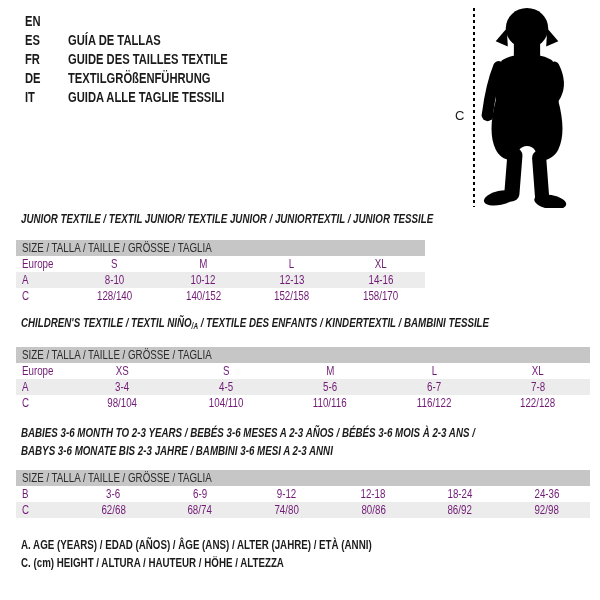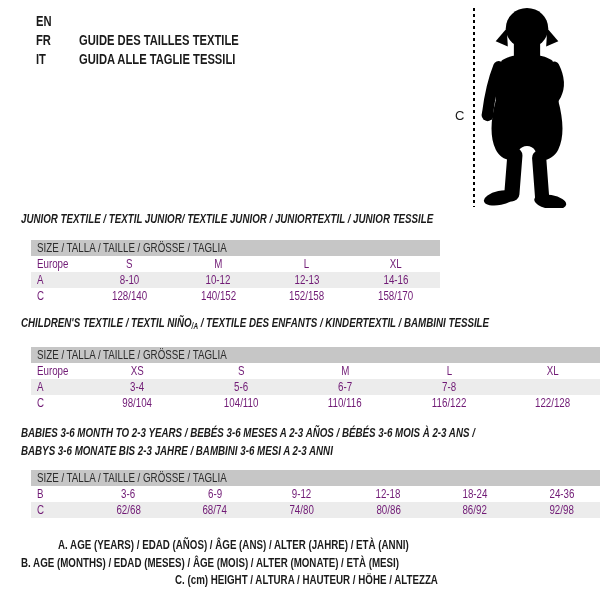--- a/index.html
+++ b/index.html
@@ -8,61 +8,69 @@
     font-family:"Liberation Sans",sans-serif;color:#1a1a1a;overflow:hidden;
   }
   .abs{position:absolute;}
 
   
   .cond-b{display:inline-block;transform:scaleX(.75);transform-origin:0 50%;font-weight:bold;white-space:nowrap;}
   .cond-r-l{display:inline-block;transform:scaleX(.78);transform-origin:0 50%;white-space:nowrap;}
   .cond-r-c{display:inline-block;transform:scaleX(.78);transform-origin:50% 50%;white-space:nowrap;}
 
   
-  .lang-block{left:36px;top:11px;}
+  .lang-block{left:25px;top:11px;}
   .lang-row{display:flex;height:19px;align-items:center;font-size:14px;font-weight:bold;}
   .lang-code{width:43px;}
   .lang-code span,.lang-text span{display:inline-block;transform:scaleX(.8);transform-origin:0 50%;white-space:nowrap;}
 
   
   .dash-line{left:473px;top:8px;width:2px;height:199px;
     background:repeating-linear-gradient(to bottom,#000 0 3px,transparent 3px 6px);}
   .c-label{left:455px;top:108px;font-size:13px;}
   .figure-svg{left:481px;top:6px;}
 
   
   .sec-title{left:21px;font-size:13px;line-height:13px;font-style:italic;}
   .sec-title .sub{font-size:8.5px;vertical-align:-2px;}
   .two-line{line-height:17.5px;}
 
   
-  .size-table{left:31px;font-size:12.5px;}
+  .size-table{left:16px;font-size:12.5px;}
   .thead{height:16px;background:#c6c6c6;display:flex;align-items:center;padding-left:6px;color:#2b2b2b;}
   .trow{height:16px;display:grid;align-items:center;color:#701a75;}
   .trow.shaded{background:#ececec;}
   .cols4{grid-template-columns:54px repeat(4,1fr);}
   .cols5{grid-template-columns:54px repeat(5,1fr);}
   .cols6{grid-template-columns:54px repeat(6,1fr);}
   .lbl{padding-left:6px;text-align:left;}
   .val{text-align:center;}
 
   
   .footnotes{left:21px;top:536px;font-size:13px;line-height:17.5px;}
-  .footnotes .line{height:17.5px;text-align:right;}
+  .footnotes .line{height:17.5px;}
 </style>
 </head>
 <body>
 
 <div class="abs lang-block">
   <div class="lang-row">
     <div class="lang-code"><span>EN</span></div>
   </div>
   <div class="lang-row">
+    <div class="lang-code"><span>ES</span></div>
+    <div class="lang-text"><span>GUÍA DE TALLAS</span></div>
+  </div>
+  <div class="lang-row">
     <div class="lang-code"><span>FR</span></div>
     <div class="lang-text"><span>GUIDE DES TAILLES TEXTILE</span></div>
+  </div>
+  <div class="lang-row">
+    <div class="lang-code"><span>DE</span></div>
+    <div class="lang-text"><span>TEXTILGRÖßENFÜHRUNG</span></div>
   </div>
   <div class="lang-row">
     <div class="lang-code"><span>IT</span></div>
     <div class="lang-text"><span>GUIDA ALLE TAGLIE TESSILI</span></div>
   </div>
 </div>
 
 <div class="abs dash-line"></div>
 <div class="abs c-label">C</div>
 <svg class="abs figure-svg" width="92" height="202" viewBox="0 0 90 200" aria-hidden="true">
@@ -133,20 +141,21 @@
     <div class="lbl"><span class="cond-r-l">Europe</span></div>
     <div class="val"><span class="cond-r-c">XS</span></div>
     <div class="val"><span class="cond-r-c">S</span></div>
     <div class="val"><span class="cond-r-c">M</span></div>
     <div class="val"><span class="cond-r-c">L</span></div>
     <div class="val"><span class="cond-r-c">XL</span></div>
   </div>
   <div class="trow cols5 shaded">
     <div class="lbl"><span class="cond-r-l">A</span></div>
     <div class="val"><span class="cond-r-c">3-4</span></div>
+    <div class="val"><span class="cond-r-c">4-5</span></div>
     <div class="val"><span class="cond-r-c">5-6</span></div>
     <div class="val"><span class="cond-r-c">6-7</span></div>
     <div class="val"><span class="cond-r-c">7-8</span></div>
   </div>
   <div class="trow cols5">
     <div class="lbl"><span class="cond-r-l">C</span></div>
     <div class="val"><span class="cond-r-c">98/104</span></div>
     <div class="val"><span class="cond-r-c">104/110</span></div>
     <div class="val"><span class="cond-r-c">110/116</span></div>
     <div class="val"><span class="cond-r-c">116/122</span></div>
@@ -177,15 +186,14 @@
     <div class="val"><span class="cond-r-c">68/74</span></div>
     <div class="val"><span class="cond-r-c">74/80</span></div>
     <div class="val"><span class="cond-r-c">80/86</span></div>
     <div class="val"><span class="cond-r-c">86/92</span></div>
     <div class="val"><span class="cond-r-c">92/98</span></div>
   </div>
 </div>
 
 <div class="abs footnotes">
   <div class="line"><span class="cond-b">A. AGE (YEARS) / EDAD (AÑOS) / ÂGE (ANS) / ALTER (JAHRE) / ETÀ (ANNI)</span></div>
-  <div class="line"><span class="cond-b">B. AGE (MONTHS) / EDAD (MESES) / ÂGE (MOIS) / ALTER (MONATE) / ETÀ (MESI)</span></div>
   <div class="line"><span class="cond-b">C. (cm) HEIGHT / ALTURA / HAUTEUR / HÖHE / ALTEZZA</span></div>
 </div>
 
 </body></html>

